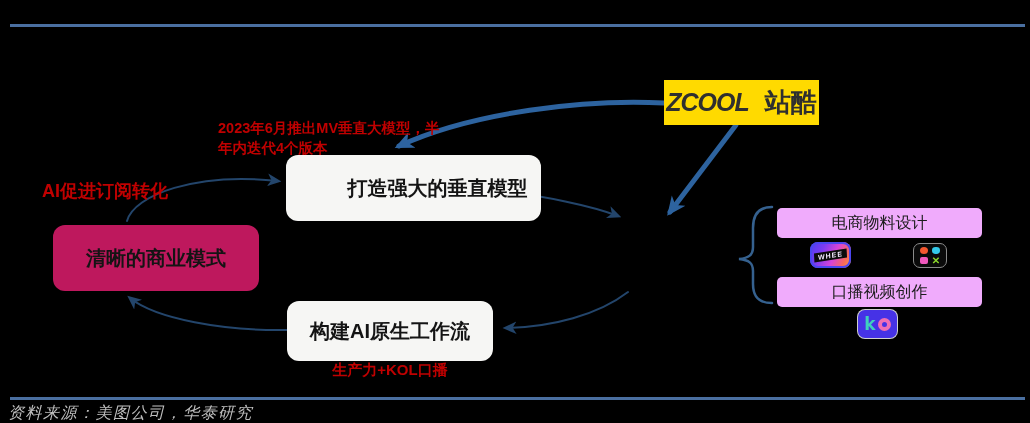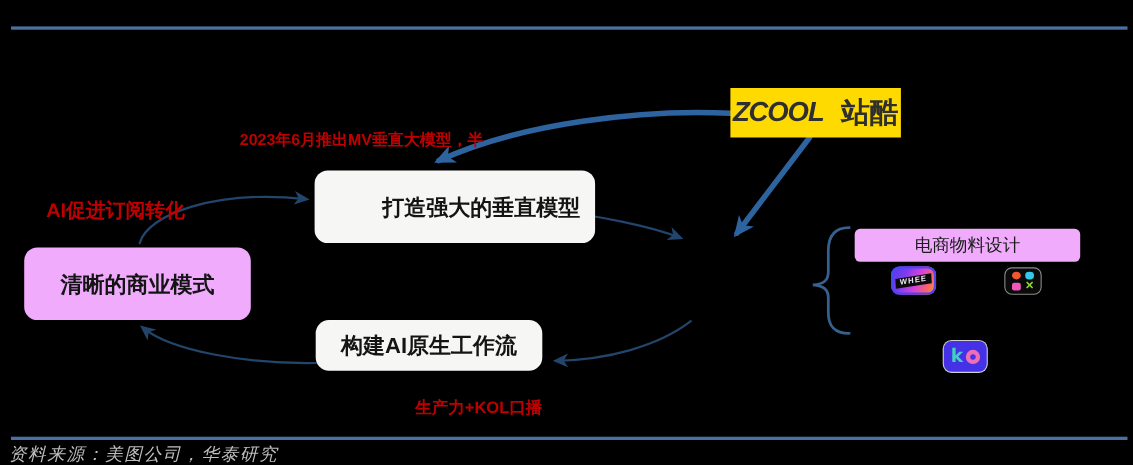--- a/index.html
+++ b/index.html
@@ -10,31 +10,31 @@
   .hr{position:absolute;left:10px;width:1015px;height:3px;background:#4A6FA0;}
   .hr.top{top:24px;}
   .hr.bottom{top:397px;}
   svg.arrows{position:absolute;left:0;top:0;width:1030px;height:423px;}
 
   .node{
     position:absolute;display:flex;align-items:center;justify-content:center;
     border-radius:12px;color:#141414;font-weight:bold;text-align:center;
   }
   .node.white{background:#F6F6F4;}
-  .node.pink{background:#f0abfc;}
+  .node.pink{background:#be185d;margin-left:31px;}
   .node-top{left:286px;top:155px;width:207px;height:66px;font-size:20px;padding-left:48px;}
   .node-left{left:22px;top:225px;width:206px;height:66px;font-size:20px;}
   .node-right{left:526px;top:226px;width:204px;height:66px;font-size:19px;}
-  .node-bottom{left:287px;top:291px;width:206px;height:46px;font-size:20px;}
+  .node-bottom{left:287px;top:301px;width:206px;height:60px;font-size:20px;}
 
   .ann{position:absolute;color:#C00000;font-weight:bold;}
   .ann-release{left:218px;top:106px;font-size:14.5px;line-height:20px;margin-top:12px;}
   .ann-release span{display:block;}
   .ann-conversion{left:42px;top:179px;font-size:18px;}
-  .ann-productivity{left:287px;top:361px;width:206px;font-size:15px;text-align:right;}
+  .ann-productivity{left:287px;top:361px;width:206px;font-size:15px;text-align:center;}
 
   .zcool{
     position:absolute;left:664px;top:80px;width:155px;height:45px;background:#FFDA00;
     display:flex;align-items:center;justify-content:center;gap:16px;
   }
   .zcool .latin{font-size:25px;font-weight:900;font-style:italic;letter-spacing:-1px;color:#2F2F2F;}
   .zcool .cjk{font-size:26px;font-weight:900;color:#2F2F2F;}
 
   .cat{
     position:absolute;left:777px;width:205px;height:30px;background:#f0abfc;border-radius:5px;
@@ -104,34 +104,36 @@
     <path d="M 287,330 C 224,331 156,319 130,298" fill="none" stroke="#23456B" stroke-width="2" stroke-linecap="round" marker-end="url(#ah-thin)"></path>
 
     <path d="M 664,103 C 585,99 473,112 399,146" fill="none" stroke="#2D639F" stroke-width="5" stroke-linecap="round" marker-end="url(#ah-thick)"></path>
     <path d="M 736,125 L 670,212" fill="none" stroke="#2D639F" stroke-width="5" stroke-linecap="round" marker-end="url(#ah-thick)"></path>
 
     <path d="M 772,207 C 759,207 753,214 753,228 L 753,247 C 753,255 749,258 739,259 C 749,260 753,263 753,271 L 753,284 C 753,297 759,303 772,303" fill="none" stroke="#35618F" stroke-width="2.5" stroke-linecap="round"></path>
   </svg>
 
   <div class="ann ann-release">
     <span>2023年6月推出MV垂直大模型，半</span>
+    <span>年内迭代4个版本</span>
   </div>
   <div class="ann ann-conversion">AI促进订阅转化</div>
   <div class="ann ann-productivity">生产力+KOL口播</div>
 
   <div class="node white node-top">打造强大的垂直模型</div>
   <div class="node pink node-left">清晰的商业模式</div>
   <div class="node white node-bottom">构建AI原生工作流</div>
 
   <div class="zcool">
     <span class="latin">ZCOOL</span>
     <span class="cjk">站酷</span>
   </div>
 
   <div class="cat c1">电商物料设计</div>
+  <div class="cat c2">口播视频创作</div>
 
   <div class="icon-whee">
     <span class="banner">WHEE</span>
   </div>
   <div class="icon-design">
     <span class="s1"></span>
     <span class="s2"></span>
     <span class="s3"></span>
     <span class="s4">✕</span>
   </div>

